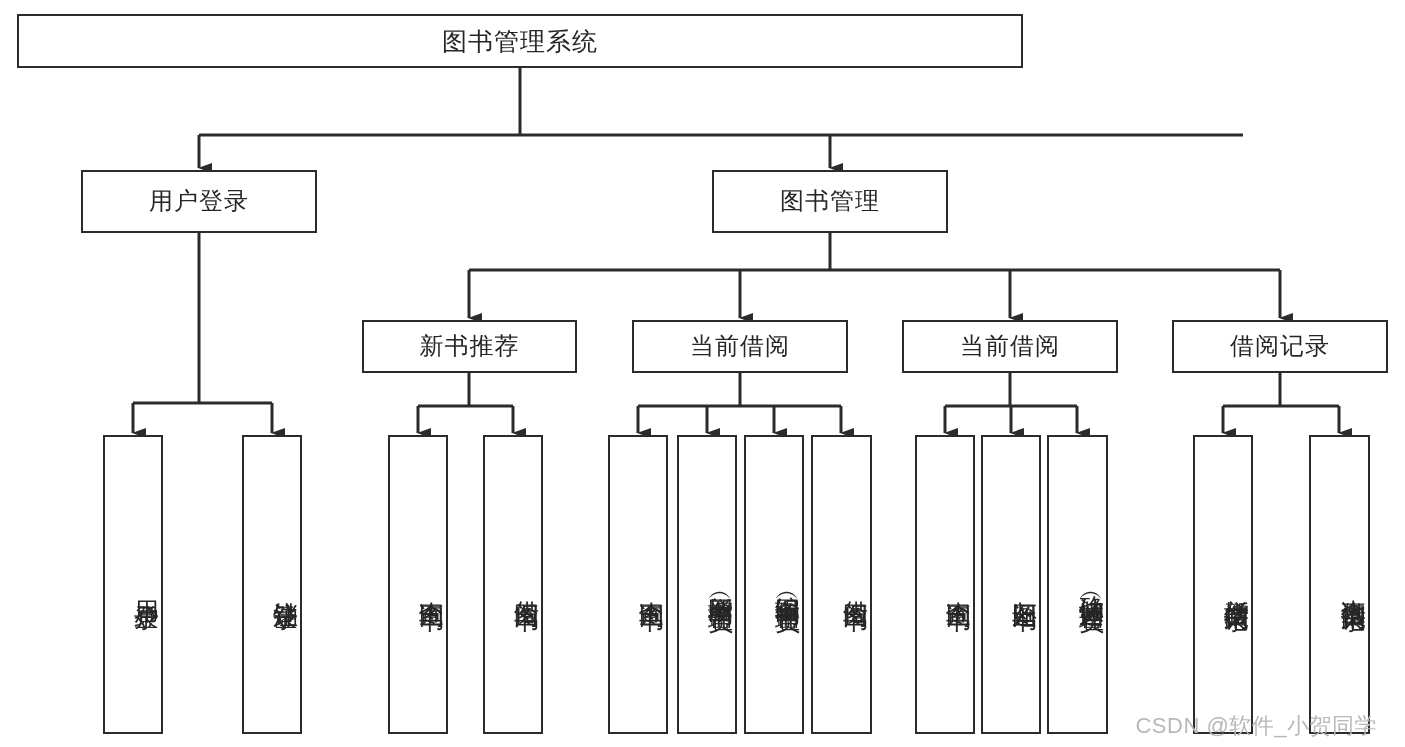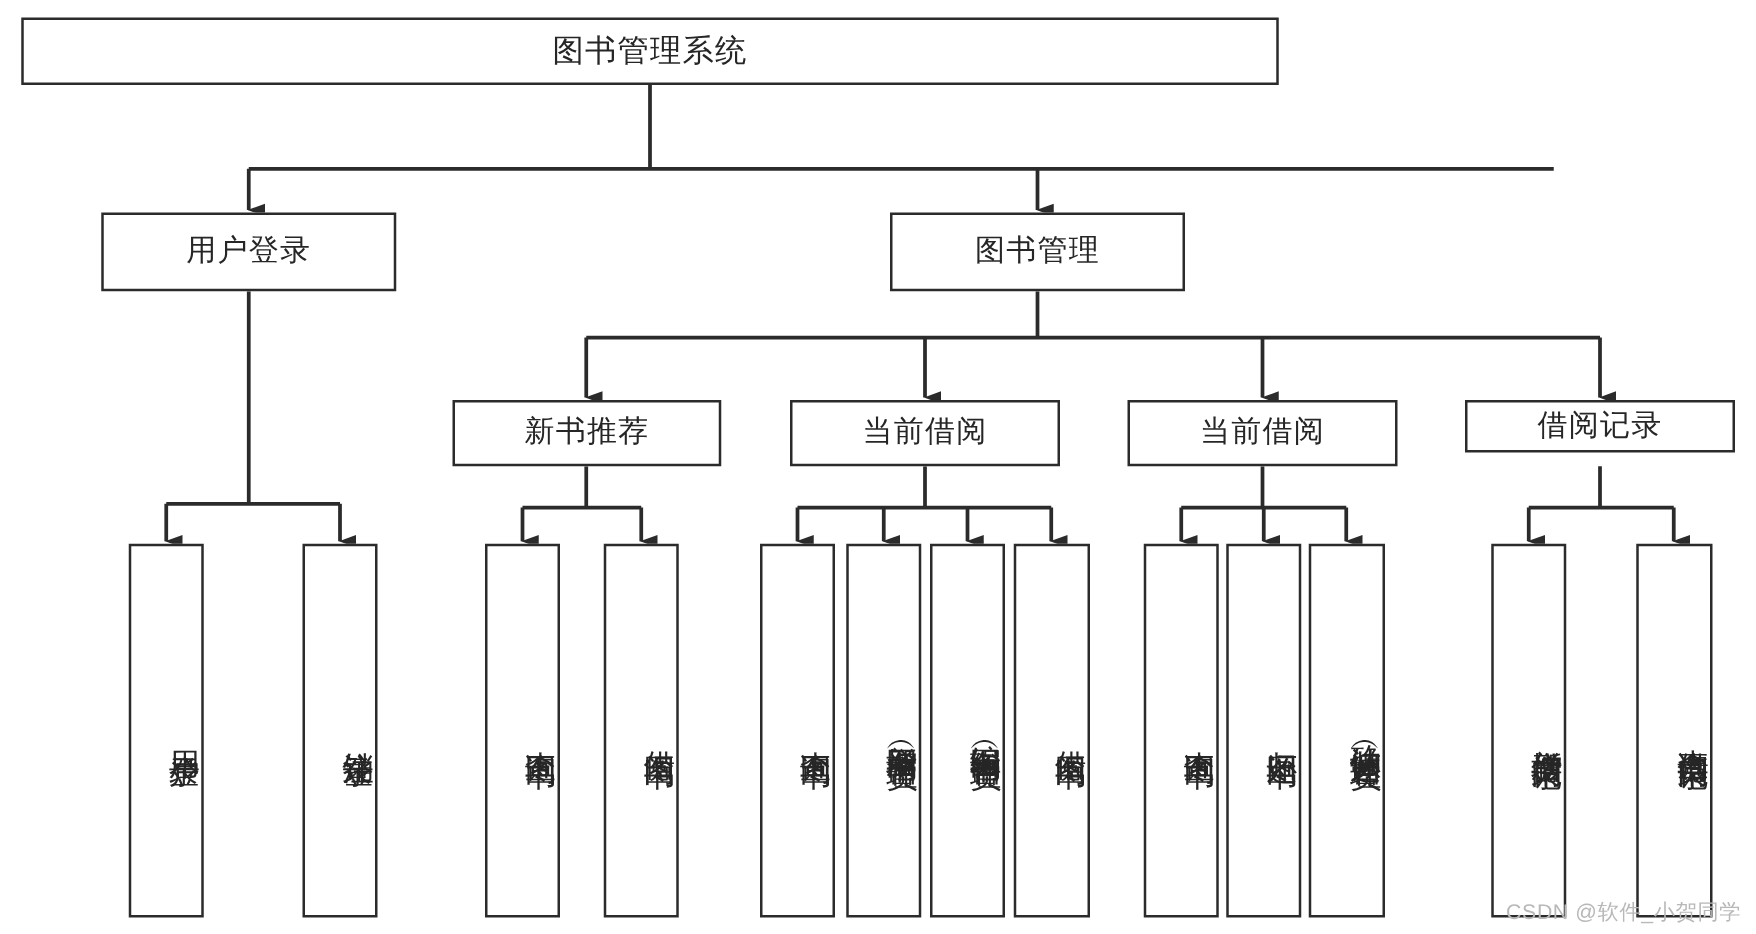--- a/index.html
+++ b/index.html
@@ -55,23 +55,23 @@
     justify-content: center;
   }
   .node.vert .vlabel {
     writing-mode: vertical-rl;
     text-orientation: upright;
     display: block;
     max-height: 100%;
   }
   .watermark {
     position: absolute;
-    right: 12px;
+    right: 28px;
     bottom: 6px;
-    font-size: 17px;
+    font-size: 22px;
     color: #b8b8b8;
     letter-spacing: 0.5px;
     white-space: nowrap;
     user-select: none;
   }
 </style>
 </head>
 <body>
 
 <div id="diagram-root">
@@ -140,21 +140,21 @@
 
   <div class="node horiz" style="left:712px; top:170px; width:236px; height:63px;">
     <span>图书管理</span>
   </div>
   <div class="node horiz" style="left:632px; top:320px; width:216px; height:53px;">
     <span>当前借阅</span>
   </div>
   <div class="node horiz" style="left:902px; top:320px; width:216px; height:53px;">
     <span>当前借阅</span>
   </div>
-  <div class="node horiz" style="left:1172px; top:320px; width:216px; height:42px;">
+  <div class="node horiz" style="left:1172px; top:320px; width:216px; height:53px;">
     <span>借阅记录</span>
   </div>
 
   <div class="node vert" style="left:103px; top:435px; width:60px; height:299px;">
     <span class="vlabel">用户登录</span>
   </div>
   <div class="node vert" style="left:242px; top:435px; width:60px; height:299px;">
     <span class="vlabel">注销登录</span>
   </div>
 

